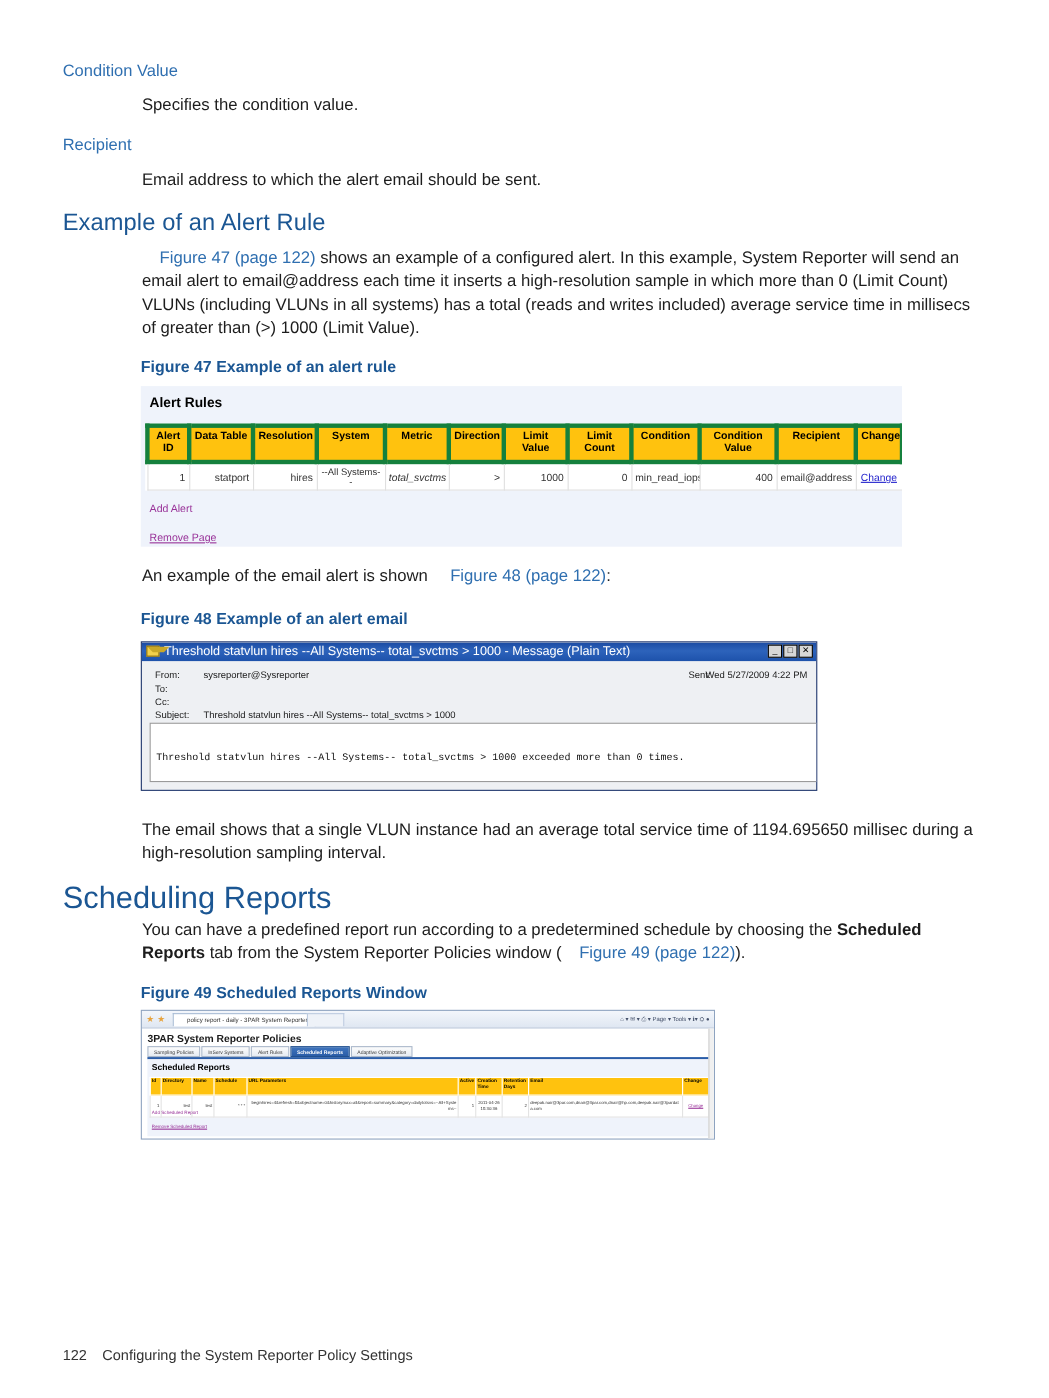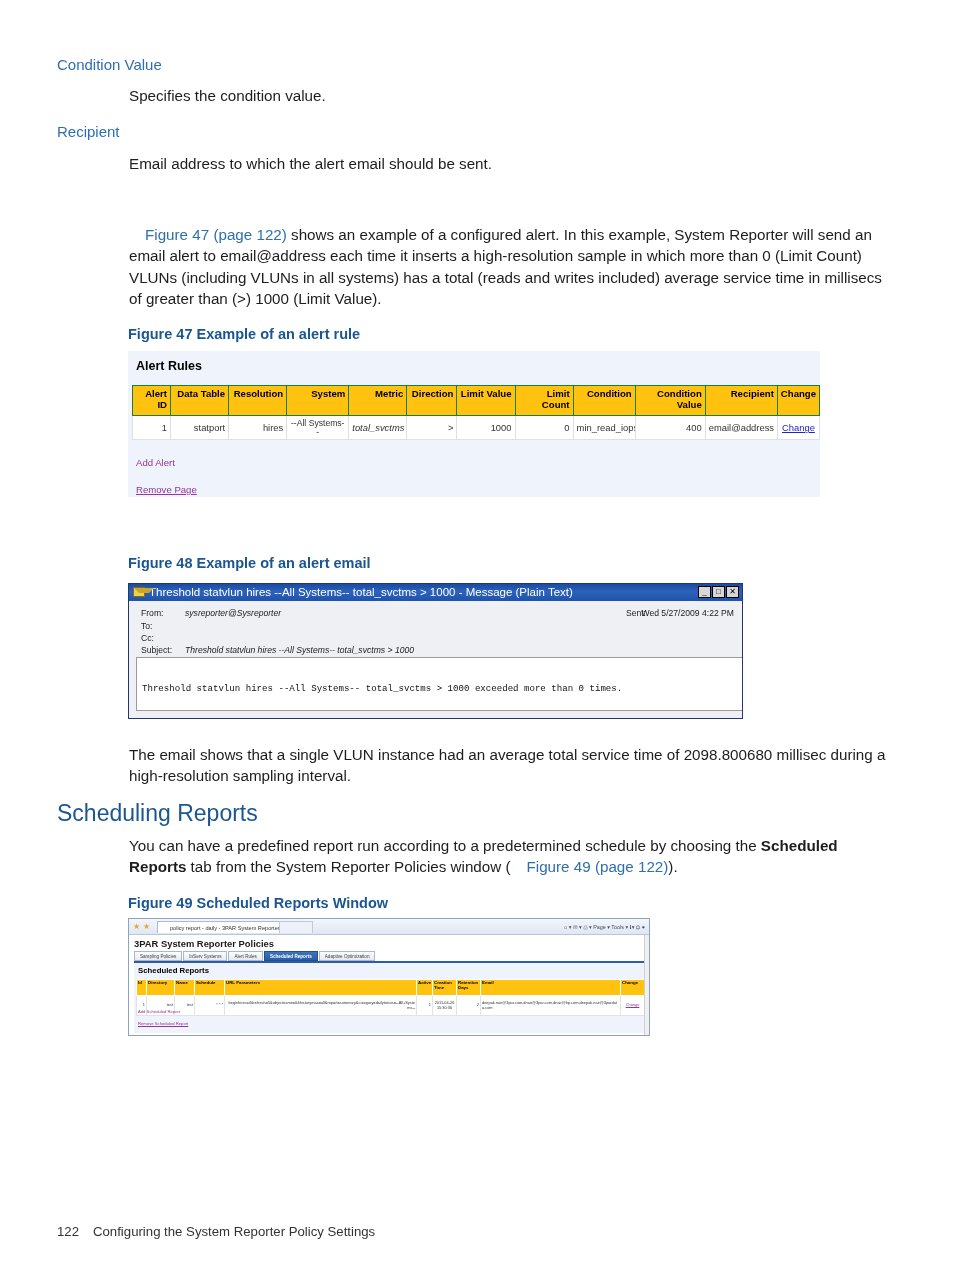--- a/index.html
+++ b/index.html
@@ -30,21 +30,21 @@
     letter-spacing: 0.1px;
   }
   .h3 {
     position: absolute;
     font-size: 15px;
     color: #2f6fb0;
     font-weight: 400;
   }
   .h1 {
     position: absolute;
-    font-size: 23px;
+    font-size: 28px;
     color: #1b5693;
     font-weight: 400;
   }
   .body-text {
     position: absolute;
     font-size: 15.2px;
     line-height: 21.3px;
     color: #1d1d1d;
   }
   .figcap {
@@ -82,24 +82,24 @@
     border-collapse: collapse;
     table-layout: fixed;
     width: 688px;
     background: #fff;
   }
   .ar-table th {
     background: #ffc20e;
     color: #000;
     font-size: 9.6px;
     font-weight: bold;
-    text-align: right;
+    text-align: center;
     vertical-align: top;
     padding: 3px 3px 4px 3px;
-    border: 1px solid #15803d;
+    border: 4px solid #15803d;
     line-height: 10.5px;
     height: 22px;
   }
   .ar-table td {
     background: #ffffff;
     color: #333;
     font-size: 9.4px;
     text-align: right;
     vertical-align: middle;
     padding: 3px 3px;
@@ -191,21 +191,21 @@
     color: #000;
     font-family: "Liberation Sans", sans-serif;
   }
   .ol-hdr {
     position: absolute;
     left: 0;
     font-size: 8.6px;
     color: #1a1a1a;
   }
   .ol-hdr .lab { position: absolute; left: 12px; width: 44px; }
-  .ol-hdr .val { position: absolute; left: 56px; white-space: nowrap; font-style: italic; }
+  .ol-hdr .val { position: absolute; left: 56px; white-space: nowrap; }
   .ol-sent-lab { position: absolute; right: 96px; font-size: 8.6px; }
   .ol-sent-val { position: absolute; right: 8px; font-size: 8.6px; white-space: nowrap; }
   .ol-body {
     position: absolute;
     left: 7px;
     top: 73px;
     width: 672px;
     height: 54px;
     background: #ffffff;
     border: 1px solid #9a9a9a;
@@ -425,20 +425,21 @@
 <body>
 
 <div class="page">
 
   <div class="h3" style="left:57px; top:56px;">Condition Value</div>
   <div class="body-text" style="left:129px; top:85px; width:760px;">Specifies the condition value.</div>
 
   <div class="h3" style="left:57px; top:123px;">Recipient</div>
   <div class="body-text" style="left:129px; top:153px; width:760px;">Email address to which the alert email should be sent.</div>
 
+  <div class="h2" style="left:57px; top:190px;">Example of an Alert Rule</div>
   <div class="body-text" style="left:129px; top:224px; width:760px;">
     <span class="lnk">Figure 47 (page 122)</span><span> shows an example of a configured alert. In this example, System Reporter will send an email alert to email@address each time it inserts a high-resolution sample in which more than 0 (Limit Count) VLUNs (including VLUNs in all systems) has a total (reads and writes included) average service time in millisecs of greater than (&gt;) 1000 (Limit Value).</span>
   </div>
 
   <div class="figcap" style="left:128px; top:326px;">Figure 47 Example of an alert rule</div>
 
   <div class="fig47">
     <div class="fig47-title">Alert Rules</div>
 
     <table class="ar-table">
@@ -489,20 +490,23 @@
             <span class="ar-change">Change</span>
           </td>
         </tr>
       </tbody>
     </table>
 
     <div class="ar-link" style="top:106px;">Add Alert</div>
     <div class="ar-link u" style="top:133px;">Remove Page</div>
   </div>
 
+  <div class="body-text" style="left:129px; top:513px; width:760px;">
+    <span>An example of the email alert is shown </span><span class="lnk">Figure 48 (page 122)</span><span>:</span>
+  </div>
 
   <div class="figcap" style="left:128px; top:555px;">Figure 48 Example of an alert email</div>
 
   <div class="fig48">
     <div class="ol-title">
       <span class="ol-icon"></span>
       <span>Threshold statvlun hires --All Systems-- total_svctms &gt; 1000 - Message (Plain Text)</span>
       <span class="ol-btns">
         <span class="ol-btn">_</span>
         <span class="ol-btn">□</span>
@@ -532,21 +536,21 @@
     <div class="ol-body">
       <div>Threshold statvlun hires --All Systems-- total_svctms &gt; 1000 exceeded more than 0 times.</div>
       
       
       <div class="ol-scroll">
         <div class="ol-scroll-up">▲</div>
       </div>
     </div>
   </div>
 
-  <div class="body-text" style="left:129px; top:744px; width:765px;">The email shows that a single VLUN instance had an average total service time of 2098.800680 millisec during a high-resolution sampling interval.</div>
+  <div class="body-text" style="left:129px; top:744px; width:765px;">The email shows that a single VLUN instance had an average total service time of 1194.695650 millisec during a high-resolution sampling interval.</div>
 
   <div class="h1" style="left:57px; top:800px;">Scheduling Reports</div>
   <div class="body-text" style="left:129px; top:835px; width:762px;">
     <span>You can have a predefined report run according to a predetermined schedule by choosing the </span><span class="bold">Scheduled Reports</span><span> tab from the System Reporter Policies window (</span><span class="lnk">Figure 49 (page 122)</span><span>).</span>
   </div>
 
   <div class="figcap" style="left:128px; top:895px;">Figure 49 Scheduled Reports Window</div>
 
   <div class="fig49">
 

